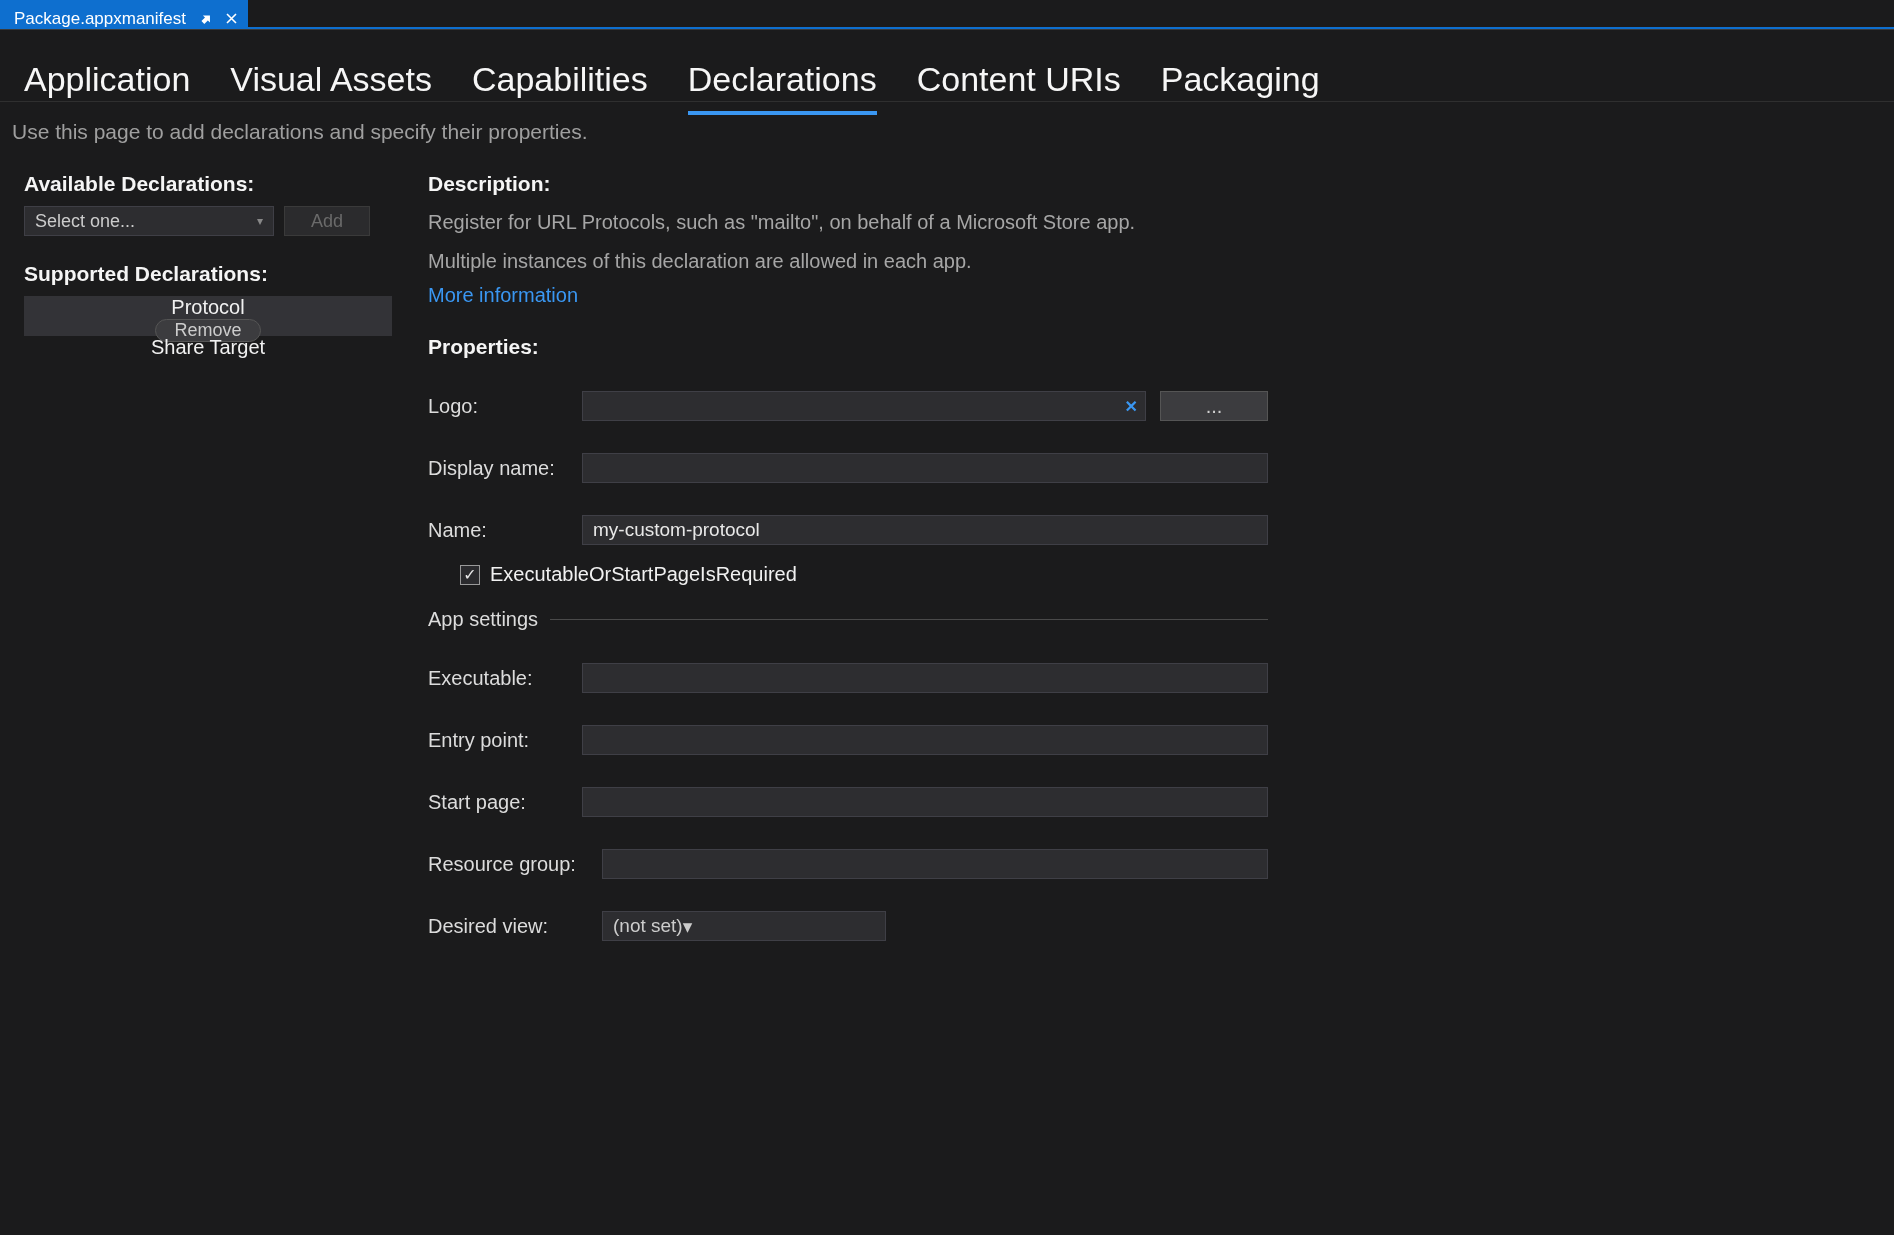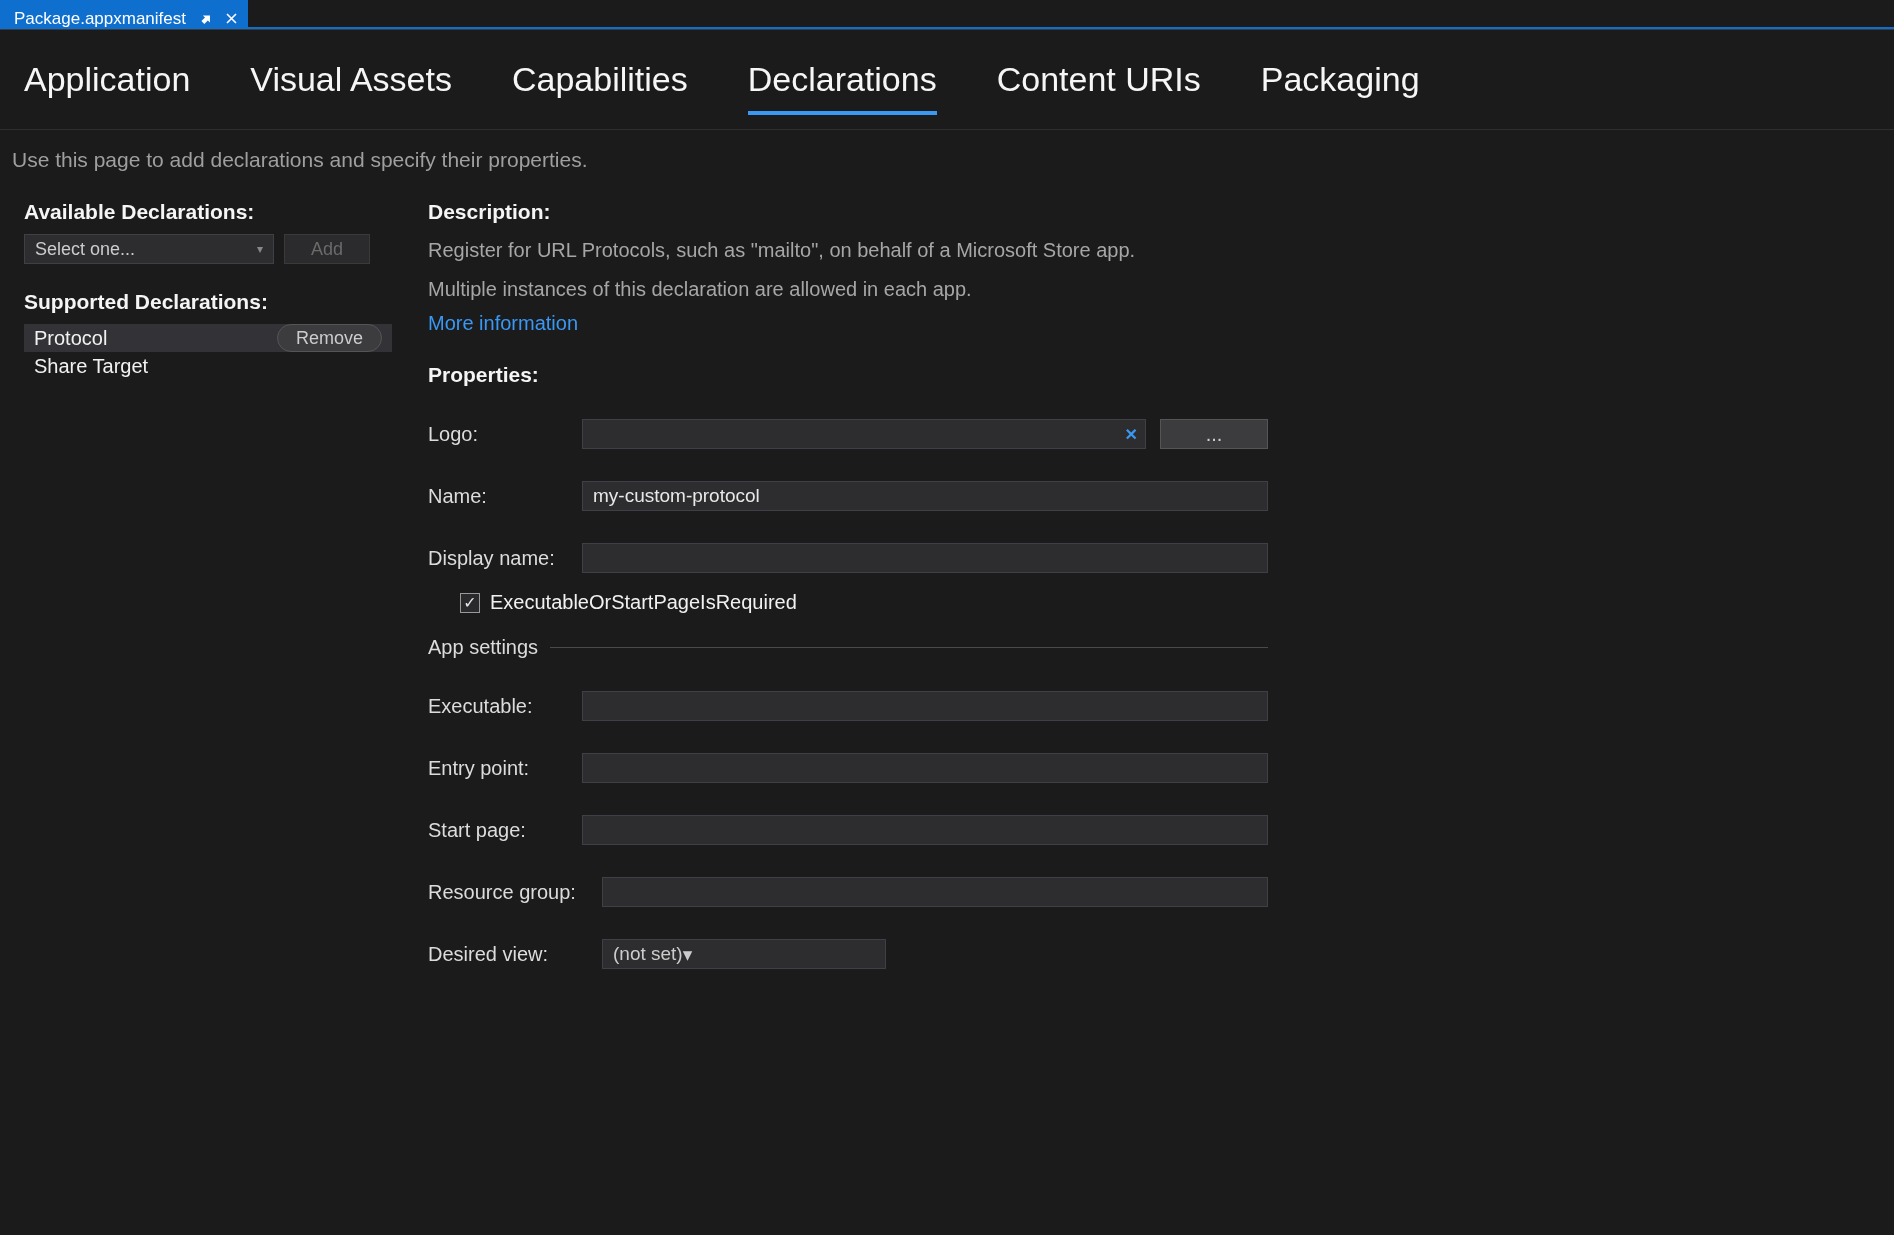--- a/index.html
+++ b/index.html
@@ -39,23 +39,23 @@
   .remainder-line {
     flex: 1;
     border-bottom: 2px solid #0e6fcf;
     align-self: flex-end;
     height: 0;
   }
 
   
   .nav-tabs {
     display: flex;
-    gap: 60px;
+    gap: 40px;
     padding: 30px 24px 0 24px;
-    height: 100px;
+    height: 72px;
     align-items: flex-start;
     border-bottom: 1px solid #2f2f2f;
   }
   .nav-tab {
     font-size: 34px;
     font-weight: 400;
     color: #f6f6f6;
     padding-bottom: 12px;
     cursor: pointer;
     white-space: nowrap;
@@ -119,23 +119,24 @@
     cursor: pointer;
   }
   .btn.disabled { color:#6a6a6a; background:#2b2b2d; border-color:#3a3a3a; cursor:default;text-align:center;}
   .btn.small { padding:0 18px;border-radius:14px; }
 
   .supported-list {
     margin-top: 26px;
   }
   .decl-item {
     display:flex; align-items:center; justify-content:space-between;
-    height: 28px;
+    height: 40px;
     padding: 0 10px;
     font-size: 20px;
+    flex-direction: column;
   }
   .decl-item.selected { background:#333337; }
   .decl-item .btn { height:28px; padding:0 18px; }
 
   .desc-text {
     color: #a6a6a6;
     font-size: 20px;
     line-height: 1.65;
     margin-bottom: 6px;
   }
@@ -267,27 +268,27 @@
       <div class="form-row">
         <div class="form-label">Logo:</div>
         <div style="position:relative; flex:1;">
           <input class="form-input" style="width: 100%;" value="">
           <span class="clear-x">✕</span>
         </div>
         <div class="browse-btn">...</div>
       </div>
 
       <div class="form-row">
+        <div class="form-label">Display name:</div>
+        <input class="form-input" value="" style="">
+      </div>
+
+      <div class="form-row">
         <div class="form-label">Name:</div>
         <input class="form-input" value="my-custom-protocol" style="">
-      </div>
-
-      <div class="form-row">
-        <div class="form-label">Display name:</div>
-        <input class="form-input" value="" style="">
       </div>
 
       <div class="checkbox-row">
         <span class="cb checked"></span>
         <span>ExecutableOrStartPageIsRequired</span>
       </div>
 
       <div class="group-divider">
         <span class="group-title">App settings</span>
         <span class="rule"></span>

